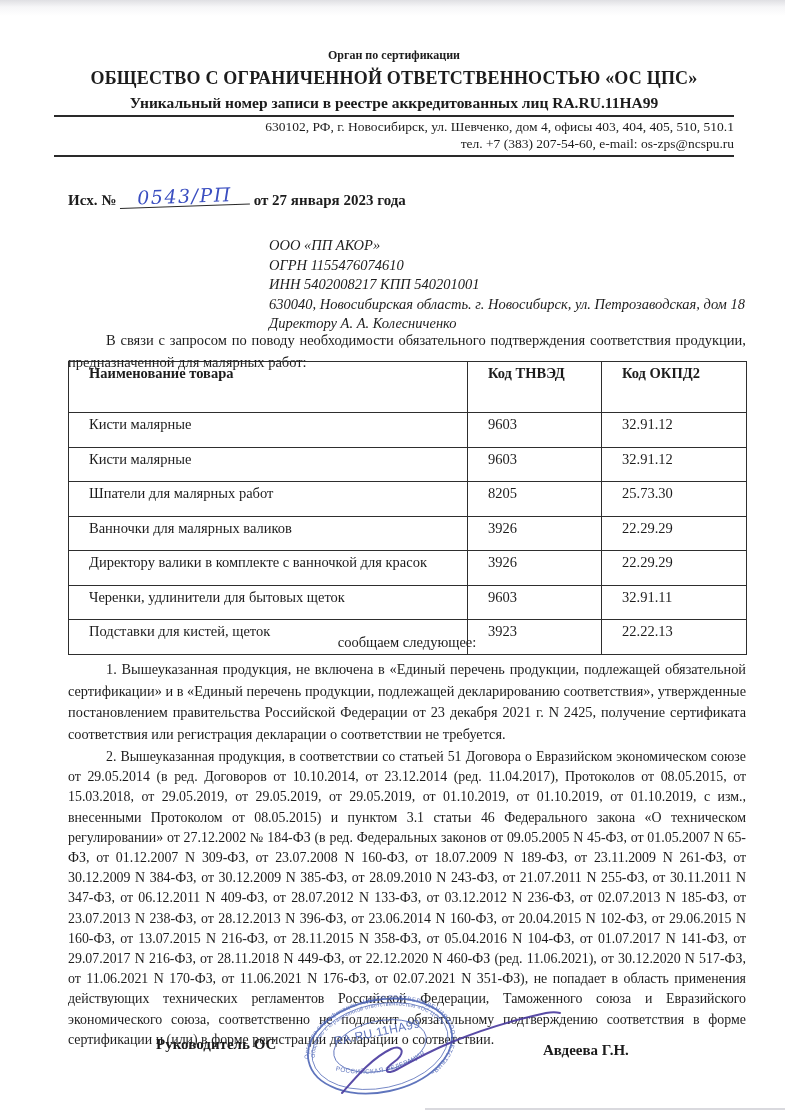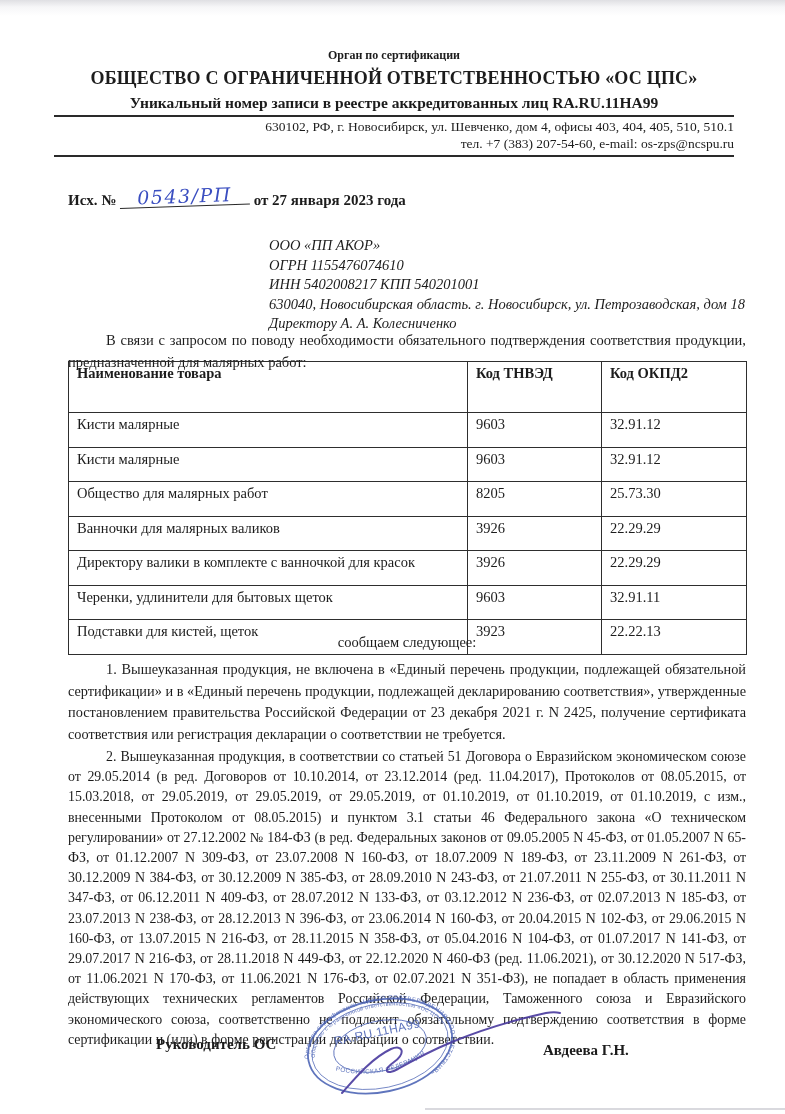--- a/index.html
+++ b/index.html
@@ -46,21 +46,21 @@
   .notice{position:absolute;left:68px;top:634px;width:678px;text-align:center;font-size:14.5px;}
   .p1{top:659px;font-size:14.3px;line-height:21.6px;text-indent:38px;}
   .p2{top:747px;font-size:13.9px;line-height:20.2px;text-indent:38px;}
   
   table.products{
     position:absolute;left:68px;top:361px;width:678px;
     border-collapse:collapse;table-layout:fixed;
   }
   table.products th, table.products td{
     border:1.4px solid #2e2e2e;vertical-align:top;
-    padding:3px 8px;font-size:14.5px;text-align:left;font-family:Liberation Serif, serif;
+    padding:3px 20px;font-size:14.5px;text-align:left;font-family:Liberation Serif, serif;
   }
   table.products th{font-weight:bold;height:44px;}
   table.products td{height:27.5px;}
   col.c1{width:399px;} col.c2{width:134px;} col.c3{width:145px;}
   
   .sig-title{position:absolute;left:156px;top:1036px;font-weight:bold;font-size:15px;}
   .sig-name{position:absolute;left:543px;top:1030px;font-weight:bold;font-size:15px;margin-top:12px;}
   .stamp-layer{position:absolute;left:0;top:0;pointer-events:none;}
   .scan-edge{position:absolute;right:0;bottom:4px;width:360px;height:2px;background:#cfcfd6;opacity:.8;}
 </style>
@@ -113,21 +113,21 @@
           <td>Кисти малярные</td>
           <td>9603</td>
           <td>32.91.12</td>
         </tr>
         <tr>
           <td>Кисти малярные</td>
           <td>9603</td>
           <td>32.91.12</td>
         </tr>
         <tr>
-          <td>Общество для малярных работ</td>
+          <td>Шпатели для малярных работ</td>
           <td>8205</td>
           <td>25.73.30</td>
         </tr>
         <tr>
           <td>Ванночки для малярных валиков</td>
           <td>3926</td>
           <td>22.29.29</td>
         </tr>
         <tr>
           <td>Директору валики в комплекте с ванночкой для красок</td>

